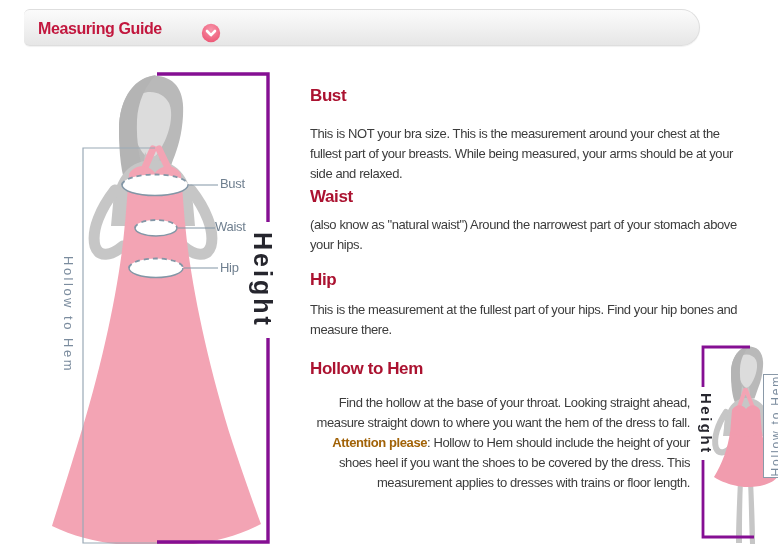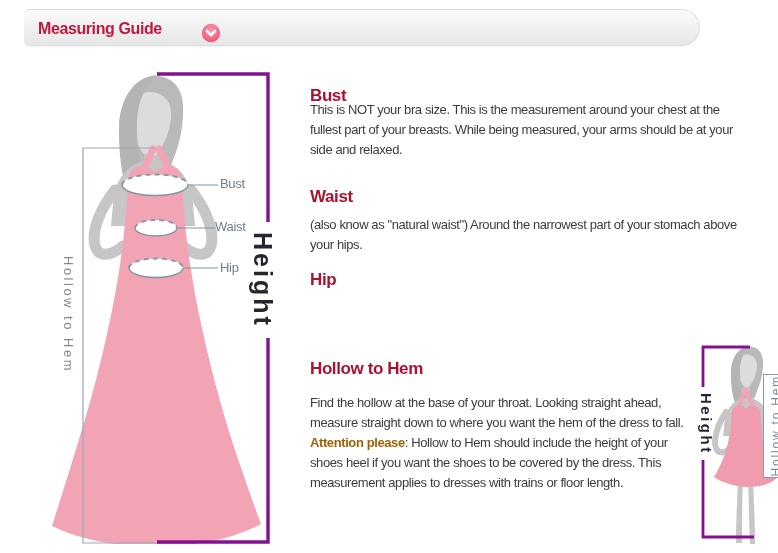--- a/index.html
+++ b/index.html
@@ -123,32 +123,34 @@
     </svg>
   </div>
 
   <div class="meas-label" style="left:196px;top:177px;">Bust</div>
   <div class="meas-label" style="left:191px;top:220px;">Waist</div>
   <div class="meas-label" style="left:196px;top:261px;">Hip</div>
   <div class="height-main vert">Height</div>
   <div class="hollow-main vert">Hollow to Hem</div>
 
   <div class="sec-head" style="top:87px;">Bust</div>
-  <div class="sec-body" style="top:100px;">This is NOT your bra size. This is the measurement around your chest at the
+  <div class="sec-body" style="top:124px;">This is NOT your bra size. This is the measurement around your chest at the
 fullest part of your breasts. While being measured, your arms should be at your
 side and relaxed.</div>
 
   <div class="sec-head" style="top:188px;">Waist</div>
   <div class="sec-body" style="top:215px;">(also know as "natural waist") Around the narrowest part of your stomach above
 your hips.</div>
 
   <div class="sec-head" style="top:271px;">Hip</div>
+  <div class="sec-body" style="top:300px;">This is the measurement at the fullest part of your hips. Find your hip bones and
+measure there.</div>
 
   <div class="sec-head" style="top:360px;">Hollow to Hem</div>
-  <div class="sec-body" style="top:393px;width:380px;"><span>Find the hollow at the base of your throat. Looking straight ahead,
+  <div class="sec-body" style="top:393px;width:380px;text-align:right;"><span>Find the hollow at the base of your throat. Looking straight ahead,
 measure straight down to where you want the hem of the dress to fall.
 </span><span class="attention">Attention please</span><span>: Hollow to Hem should include the height of your
 shoes heel if you want the shoes to be covered by the dress. This
 measurement applies to dresses with trains or floor length.</span></div>
 
   <div style="position:absolute;left:660px;top:340px;width:118px;height:212px;">
     <svg width="118" height="212" viewBox="0 0 118 212">
 
       <g transform="translate(12,-2.5) scale(0.5)">
         <path fill="#b9b9b9" d="M 70,72 C 70,36 90,16 109,18 C 127,20 136,34 134,58 C 133,76 129,90 124,102 L 117,122 L 86,124 C 75,110 70,92 70,72 Z"></path>

